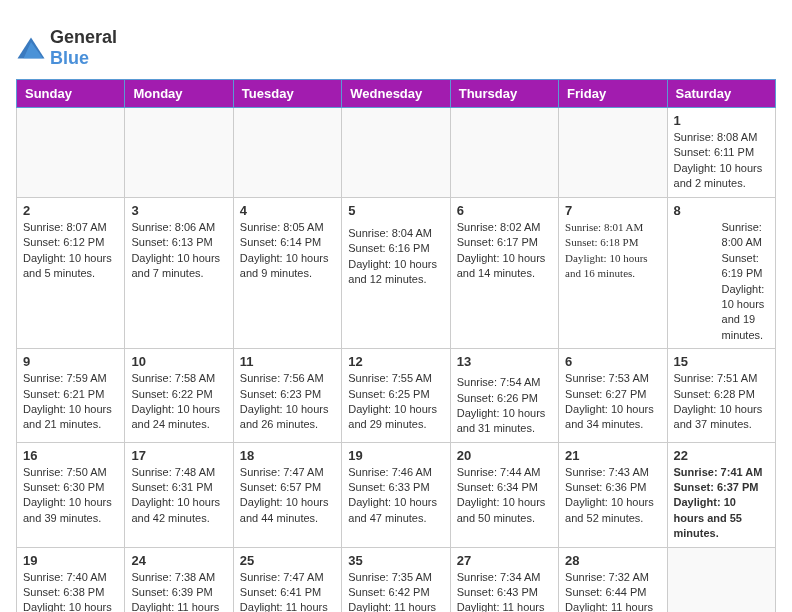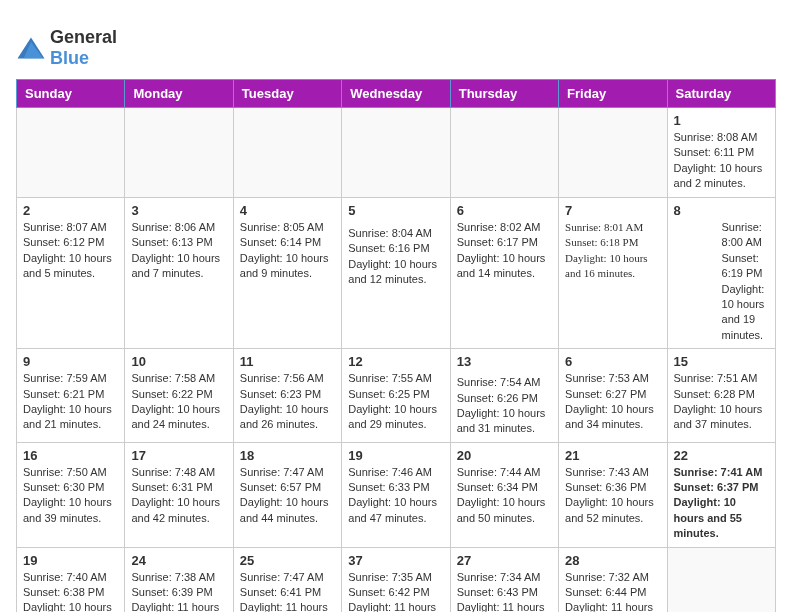--- a/index.html
+++ b/index.html
@@ -268,21 +268,21 @@
 Sunset: 6:39 PM
 Daylight: 11 hours and 1 minute.</div>
         </td>
         <td>
           <div class="day-number">25</div>
           <div class="day-info" style="white-space: pre-line;">Sunrise: 7:47 AM
 Sunset: 6:41 PM
 Daylight: 11 hours and 3 minutes.</div>
         </td>
         <td>
-          <div class="day-number">37</div>
+          <div class="day-number">35</div>
           <div class="day-info" style="white-space: pre-line;">Sunrise: 7:35 AM
 Sunset: 6:42 PM
 Daylight: 11 hours and 6 minutes.</div>
         </td>
         <td>
           <div class="day-number">27</div>
           <div class="day-info" style="white-space: pre-line;">Sunrise: 7:34 AM
 Sunset: 6:43 PM
 Daylight: 11 hours and 9 minutes.</div>
         </td>

